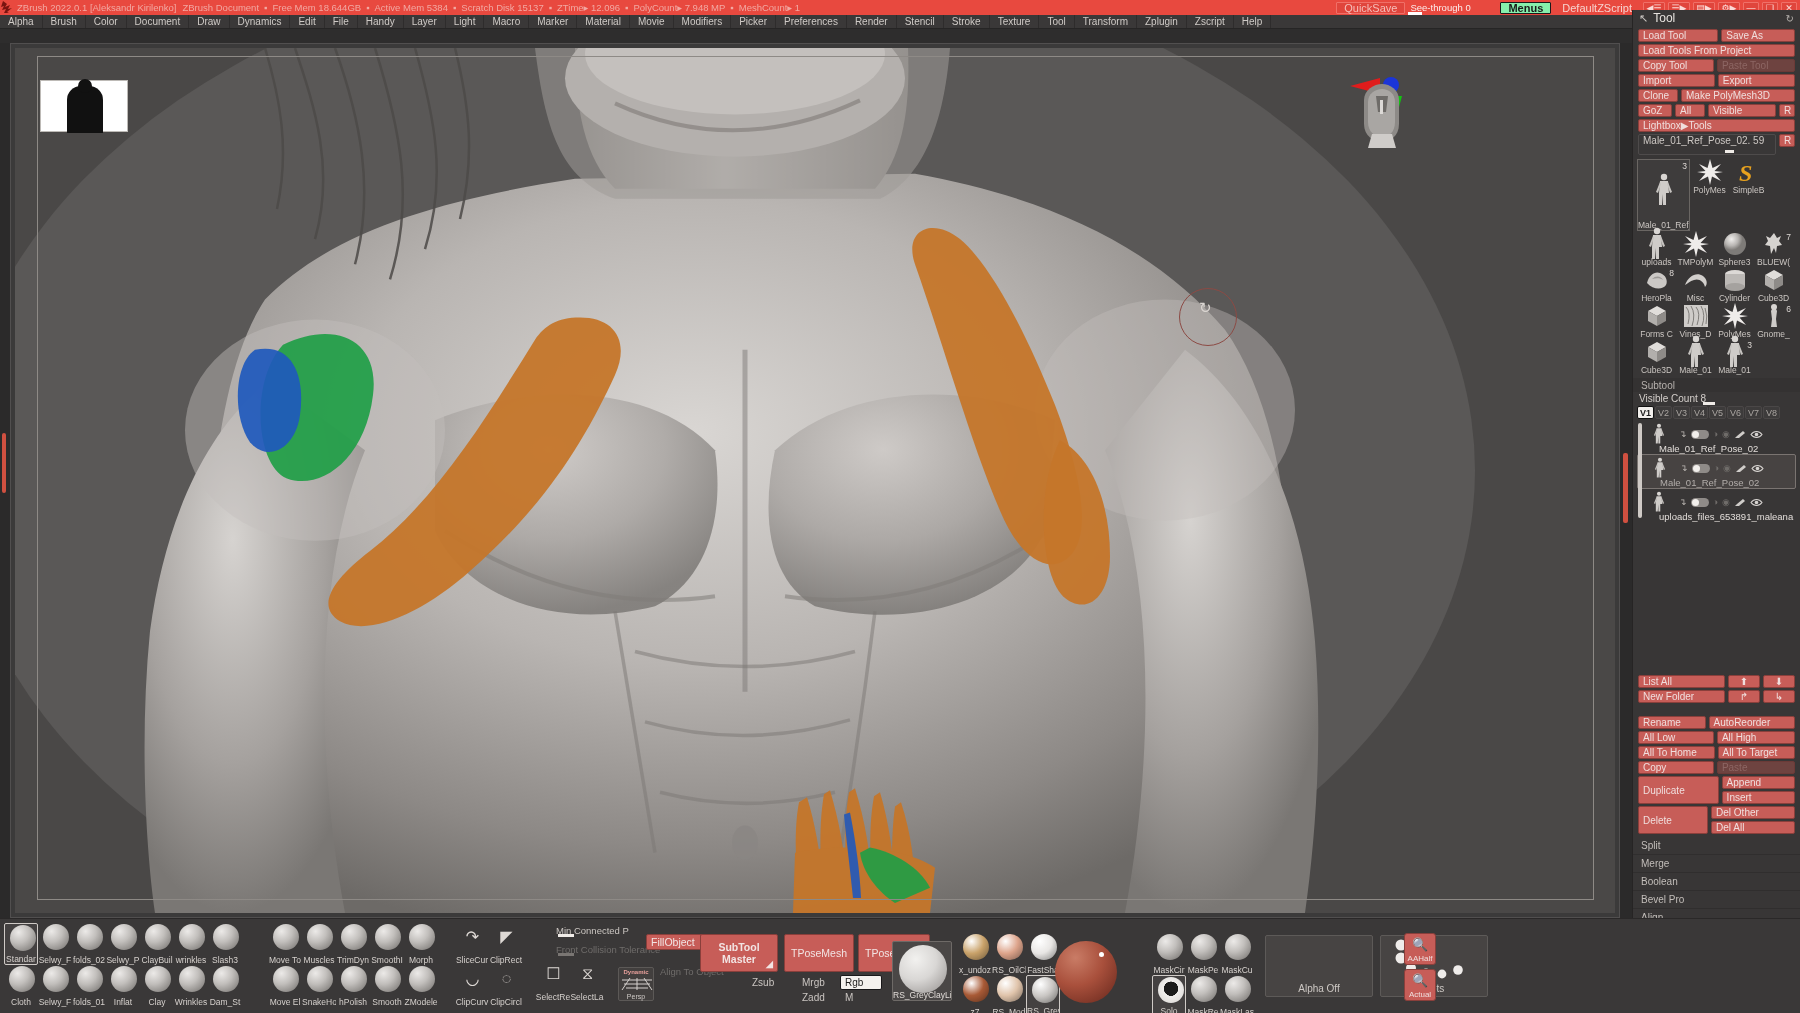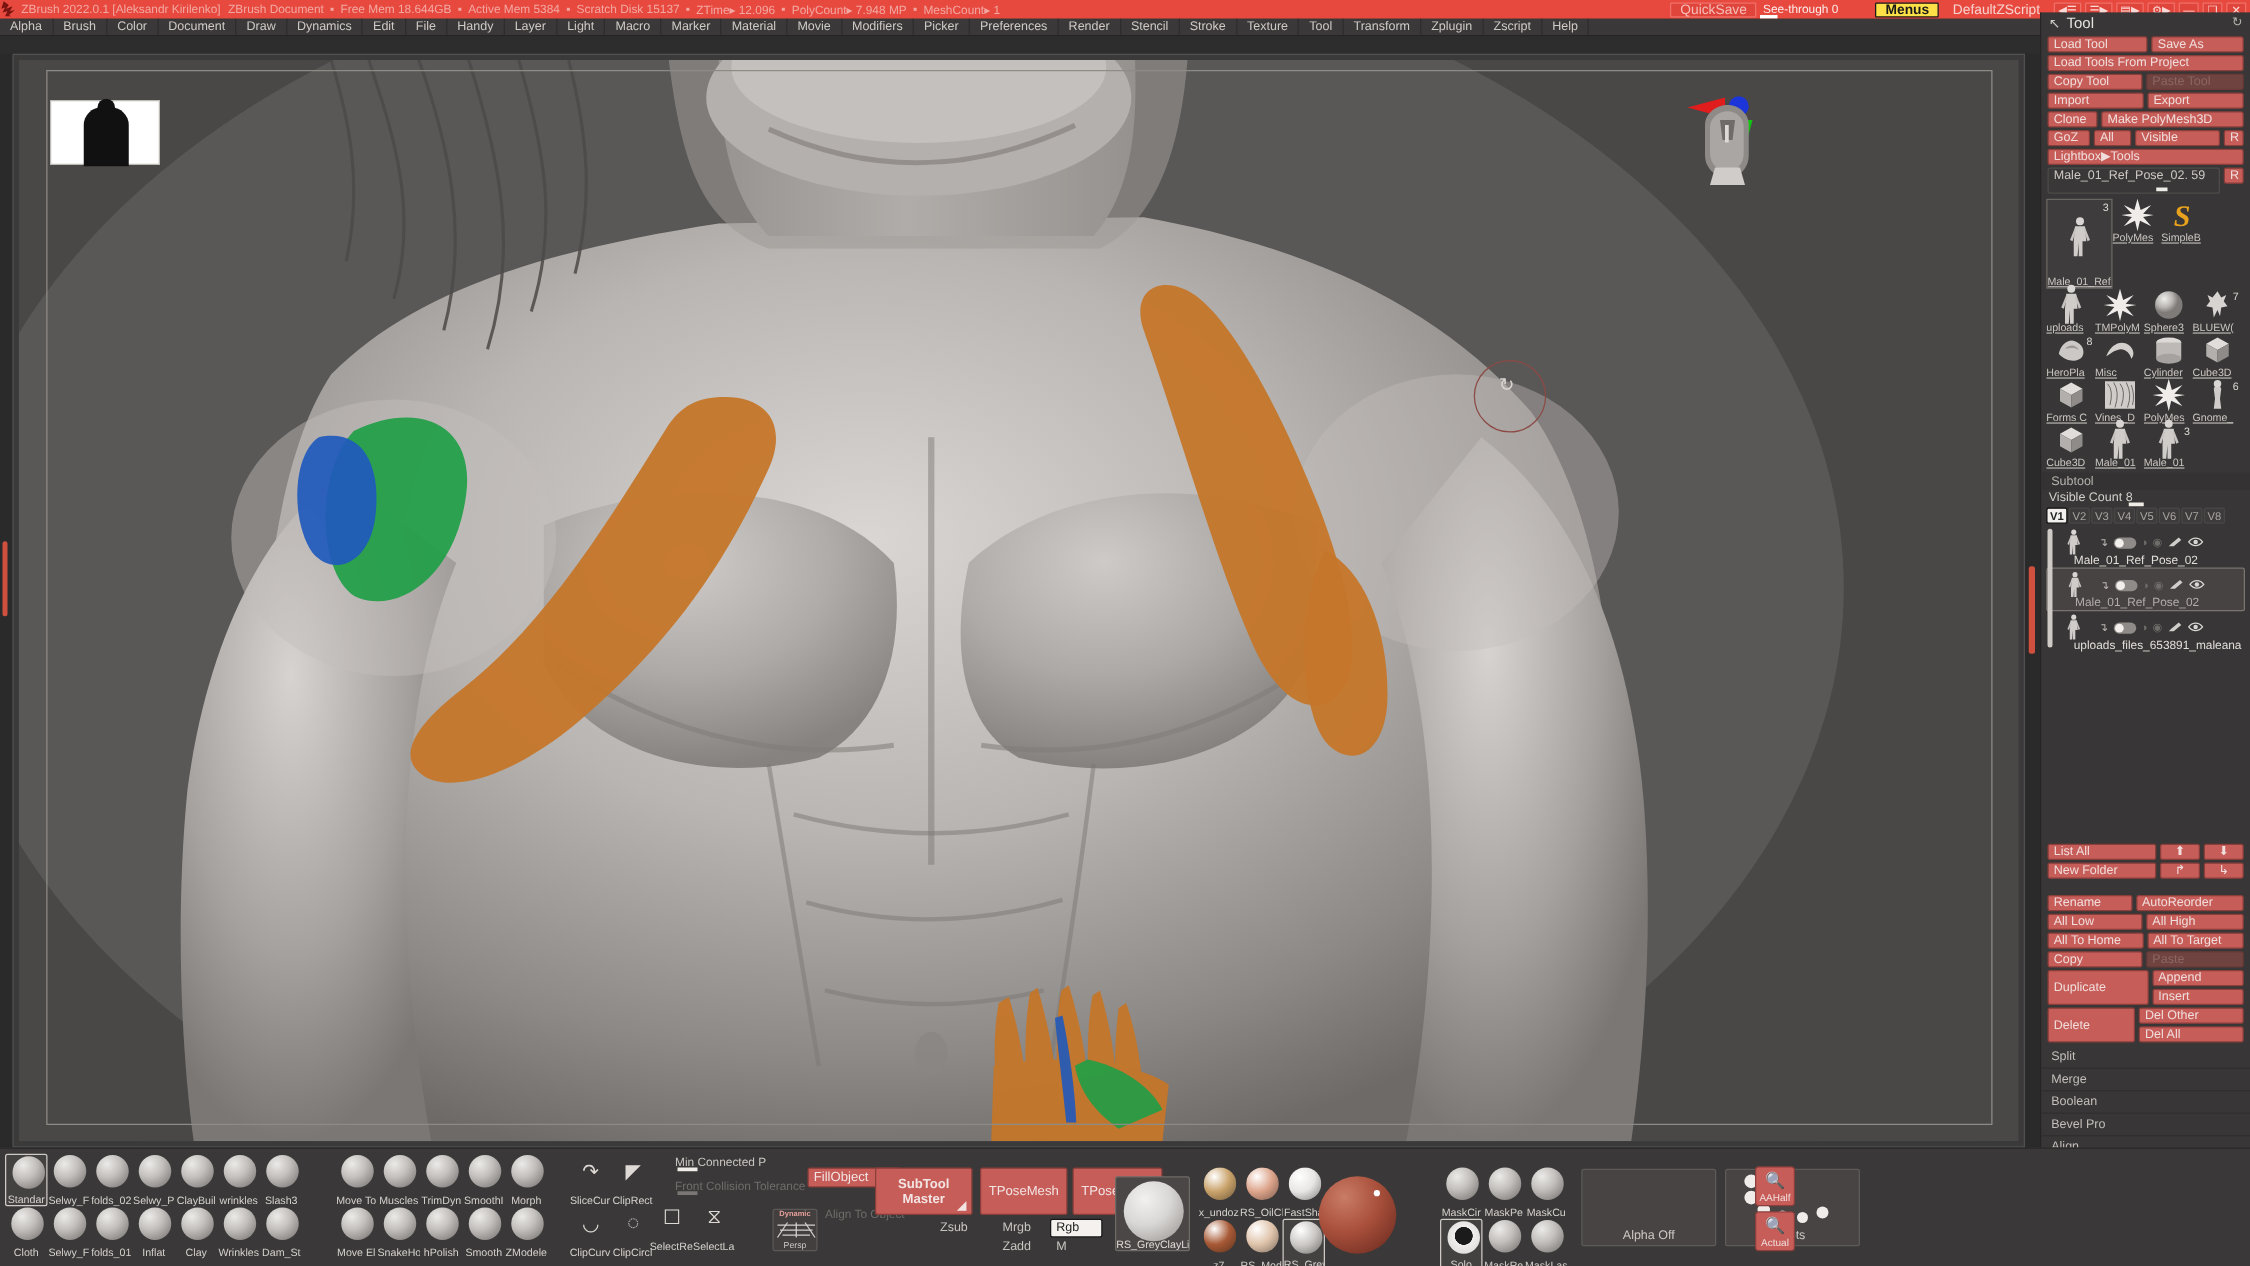--- a/index.html
+++ b/index.html
@@ -22,21 +22,21 @@
   .zb-logo svg { position:absolute; left:1px; top:0px; }
   .tb-txt { padding:0 3px; color:#f2a8a2; font-size:9.5px; }
   .tb-sep { color:#f2a8a2; padding:0 2px; }
   .tb-spacer { flex:1 1 auto; }
   .tb-btn {
     background:#e0453c; border:1px solid #f07068; color:#f6bdb8;
     font-size:11px; padding:0px 7px; height:12px; line-height:11px;
     margin-right:3px; border-radius:1px;
   }
   .tb-btn.ghost { background:transparent; border:1px solid transparent; color:#f7d3cf;}
-  .tb-btn.active { background:#fde047; border:1px solid #1a1a1a; color:#1a1a1a; font-weight:bold;}
+  .tb-btn.active { background:#86efac; border:1px solid #1a1a1a; color:#1a1a1a; font-weight:bold;}
   .tb-slider {
     position:relative; height:12px; min-width:88px; color:#fdeceb; font-size:9.5px;
     line-height:11px; margin-right:4px; padding-left:2px;
   }
   .tb-slider .fill { position:absolute; left:0; bottom:-1px; height:2.5px; width:14px; background:#ffffff; }
   .tb-icon {
     width:22px; height:12px; background:#e0453c; border:1px solid #f07068;
     margin-right:3px; border-radius:1px; position:relative; overflow:hidden;
   }
   .tb-icon.sq { width:16px; }
@@ -157,22 +157,22 @@
     display:flex; flex-wrap:wrap; padding:2px 0 0 0; gap:0;
   }
   .tcell {
     width:39px; height:36px; position:relative;
     display:flex; flex-direction:column; align-items:center; justify-content:flex-end;
   }
   .tcell.big { width:53px; height:72px; border:1px solid #6a6663; background:#3e3c3c; }
   .tcell .ico { position:absolute; left:0; right:0; top:1px; bottom:11px;
     display:flex; align-items:center; justify-content:center; }
   .tcell .lbl {
-    font-size:8.5px; color:#cbc6c2; width:100%; text-align:left;
-    white-space:nowrap; overflow:hidden; line-height:10px;text-decoration:underline;
+    font-size:8.5px; color:#cbc6c2; width:100%; text-align:center;
+    white-space:nowrap; overflow:hidden; line-height:10px;
   }
   .tcell .num { position:absolute; right:2px; top:1px; font-size:8.5px; color:#ded9d5;}
 
   
   .sect-title {
     font-size:10px; color:#b6b1ad; padding:2px 6px 1px 8px; background:#343232;
     margin-top:3px;
   }
   .visible-count { font-size:10px; color:#d4cfcb; padding:1px 6px; position:relative; }
   .visible-count .fill { position:absolute; left:70px; bottom:0px; height:3px; width:12px; background:#efebe7;}
@@ -905,21 +905,21 @@
     <div class="bgroup" style="left:268px;">
       <div id="brow3" style="white-space:nowrap;"><div class="bcell"><div class="sph"></div><div class="lbl">Move To</div></div><div class="bcell"><div class="sph"></div><div class="lbl">Muscles</div></div><div class="bcell"><div class="sph"></div><div class="lbl">TrimDyn</div></div><div class="bcell"><div class="sph"></div><div class="lbl">SmoothI</div></div><div class="bcell"><div class="sph"></div><div class="lbl">Morph</div></div></div>
       <div id="brow4" style="white-space:nowrap;"><div class="bcell"><div class="sph"></div><div class="lbl">Move El</div></div><div class="bcell"><div class="sph"></div><div class="lbl">SnakeHo</div></div><div class="bcell"><div class="sph"></div><div class="lbl">hPolish</div></div><div class="bcell"><div class="sph"></div><div class="lbl">Smooth</div></div><div class="bcell"><div class="sph"></div><div class="lbl">ZModele</div></div></div>
     </div>
 
     <div class="bgroup" style="left:455px;">
       <div id="cliprow1" style="white-space:nowrap;"><div class="sqcell"><div class="gl">↷</div><div class="lbl">SliceCur</div></div><div class="sqcell"><div class="gl">◤</div><div class="lbl">ClipRect</div></div></div>
       <div id="cliprow2" style="white-space:nowrap;"><div class="sqcell"><div class="gl">◡</div><div class="lbl">ClipCurv</div></div><div class="sqcell"><div class="gl">◌</div><div class="lbl">ClipCircl</div></div></div>
     </div>
 
-    <div class="bgroup" style="left:540px; width:130px;">
+    <div class="bgroup" style="left:556px; width:130px;">
       <div class="sliderlbl" style="margin-top:2px;">
         <span>Min Connected P</span>
         <span class="fill"></span>
       </div>
       <div class="sliderlbl dim" style="margin-top:8px;">
         <span>Front Collision Tolerance</span>
         <span class="fill"></span>
       </div>
       <div id="selrow" style="white-space:nowrap; margin-top:5px; margin-left:-20px;"><div class="sqcell"><div class="gl">☐</div><div class="lbl">SelectRe</div></div><div class="sqcell"><div class="gl">⧖</div><div class="lbl">SelectLa</div></div></div>
     </div>

